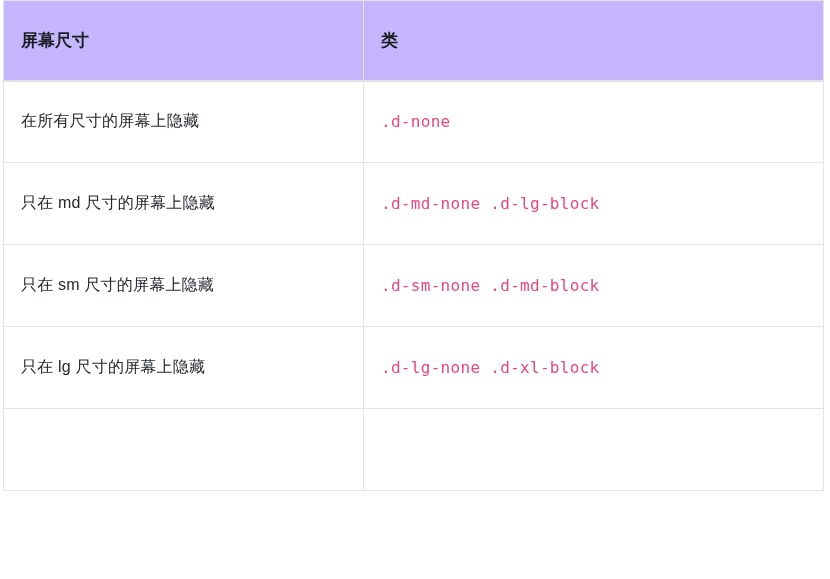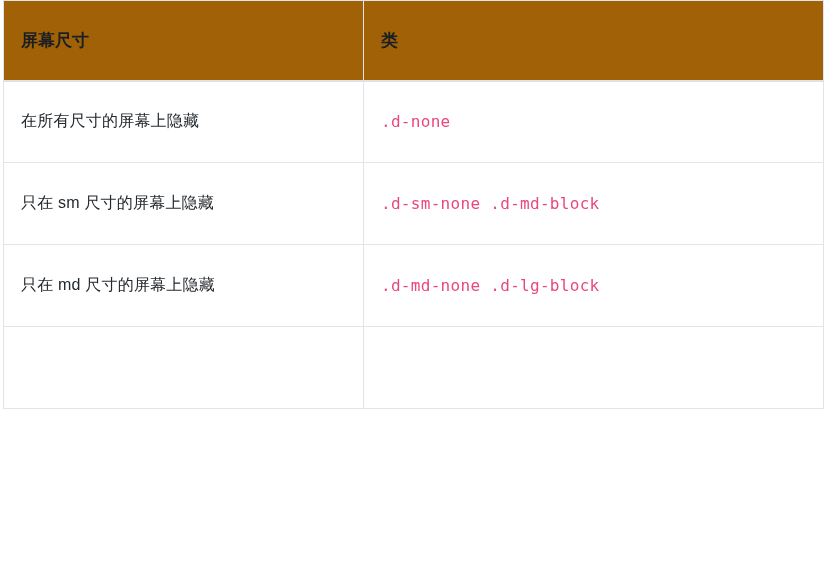--- a/index.html
+++ b/index.html
@@ -42,21 +42,21 @@
     box-sizing: border-box;
   }
 
   table.doc-table thead th {
     height: 80px;
     padding: 0 0 0 17px;
     font-size: 17px;
     font-weight: bold;
     color: #1b1f23;
     border-bottom: 2px solid #dfe2e5;
-    background: #a16207;
+    background: #c4b5fd;
   }
 
   table.doc-table tbody td {
     height: 82px;
     padding: 0 0 0 17px;
     font-size: 16px;
     font-weight: normal;
     color: #24292e;
     background: #fff;
   }
@@ -99,29 +99,35 @@
       </tr>
     </thead>
     <tbody>
       <tr>
         <td class="cell-screen">在所有尺寸的屏幕上隐藏</td>
         <td class="cell-class">
           <code class="class-code">.d-none</code>
         </td>
       </tr>
       <tr>
+        <td class="cell-screen">只在 md 尺寸的屏幕上隐藏</td>
+        <td class="cell-class">
+          <code class="class-code">.d-md-none .d-lg-block</code>
+        </td>
+      </tr>
+      <tr>
         <td class="cell-screen">只在 sm 尺寸的屏幕上隐藏</td>
         <td class="cell-class">
           <code class="class-code">.d-sm-none .d-md-block</code>
         </td>
       </tr>
       <tr>
-        <td class="cell-screen">只在 md 尺寸的屏幕上隐藏</td>
+        <td class="cell-screen">只在 lg 尺寸的屏幕上隐藏</td>
         <td class="cell-class">
-          <code class="class-code">.d-md-none .d-lg-block</code>
+          <code class="class-code">.d-lg-none .d-xl-block</code>
         </td>
       </tr>
       <tr class="partial-row">
         <td class="cell-screen"></td>
         <td class="cell-class">
           <code class="class-code"></code>
         </td>
       </tr>
     </tbody>
   </table>

